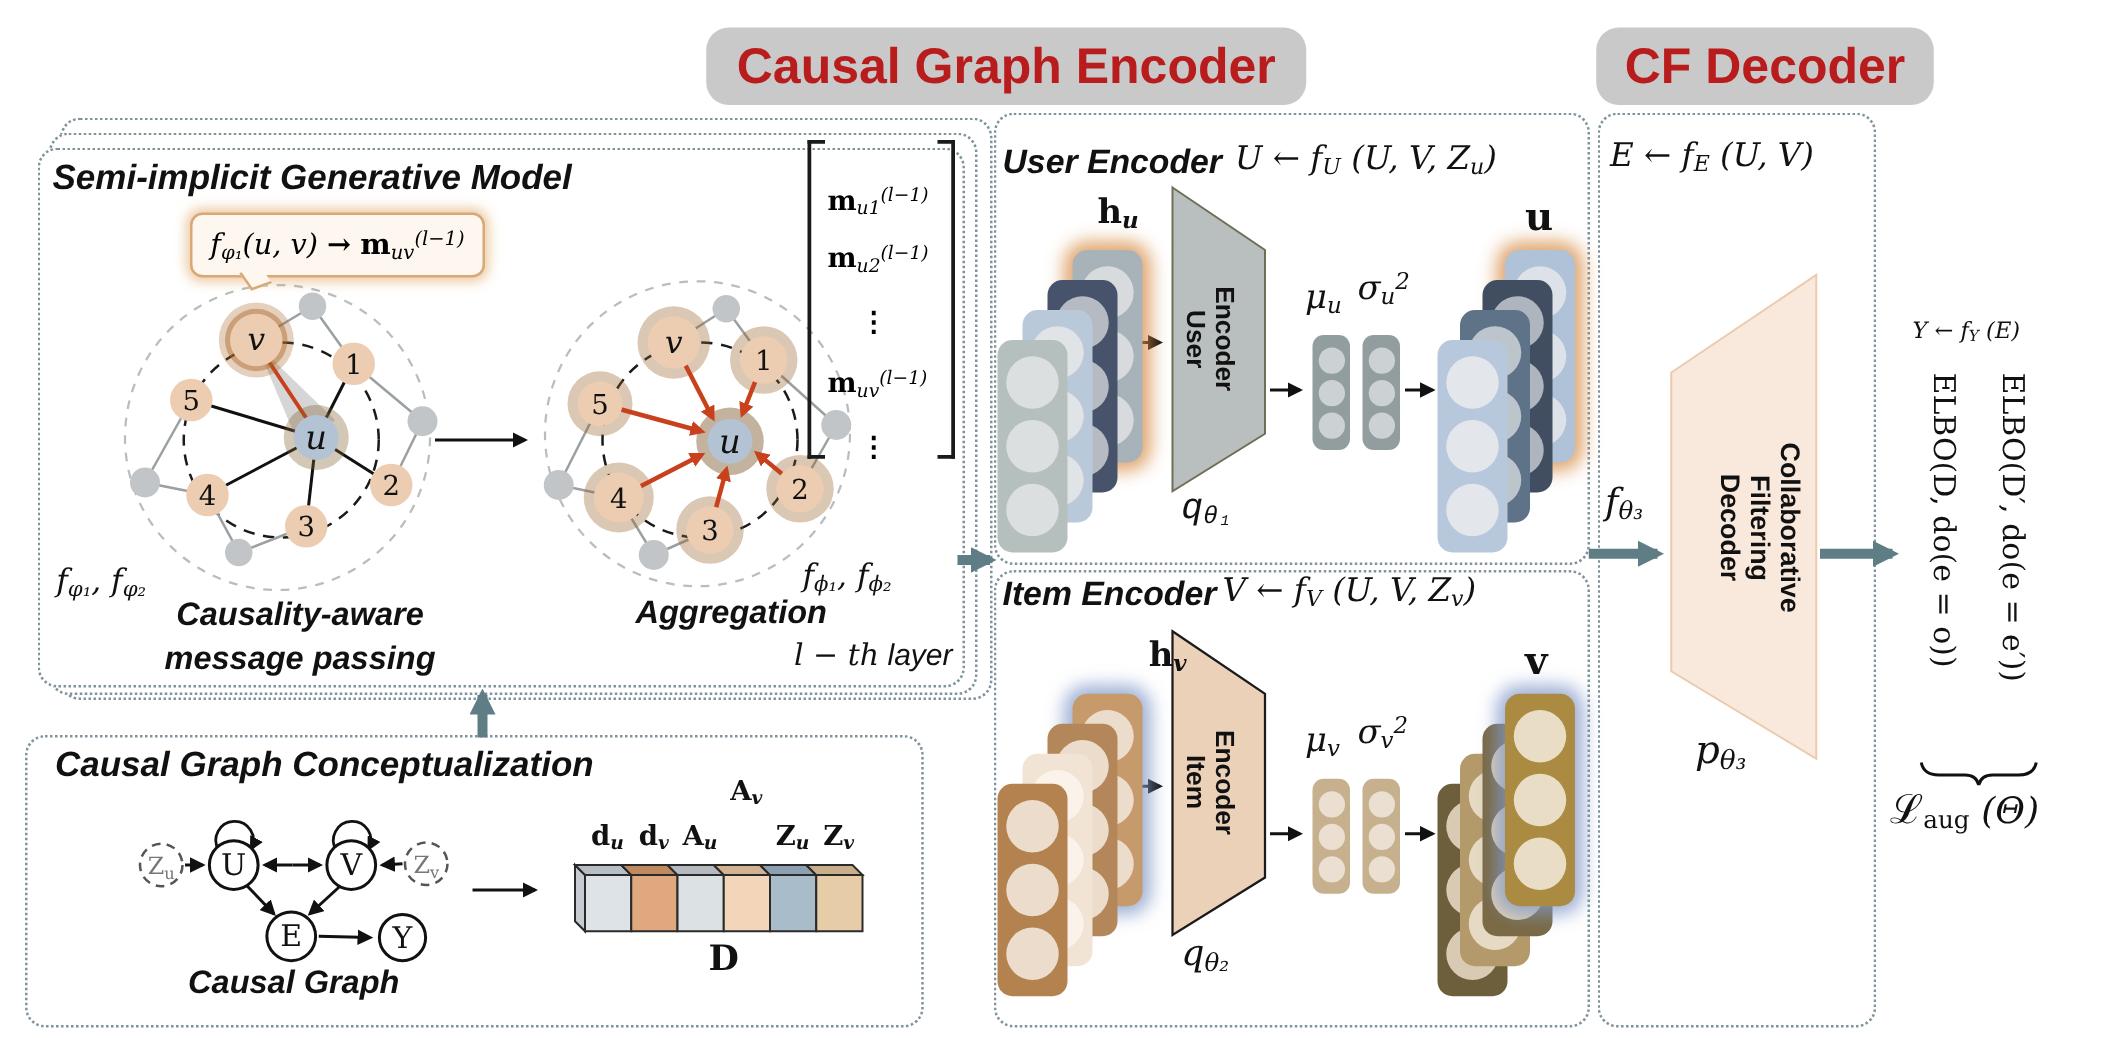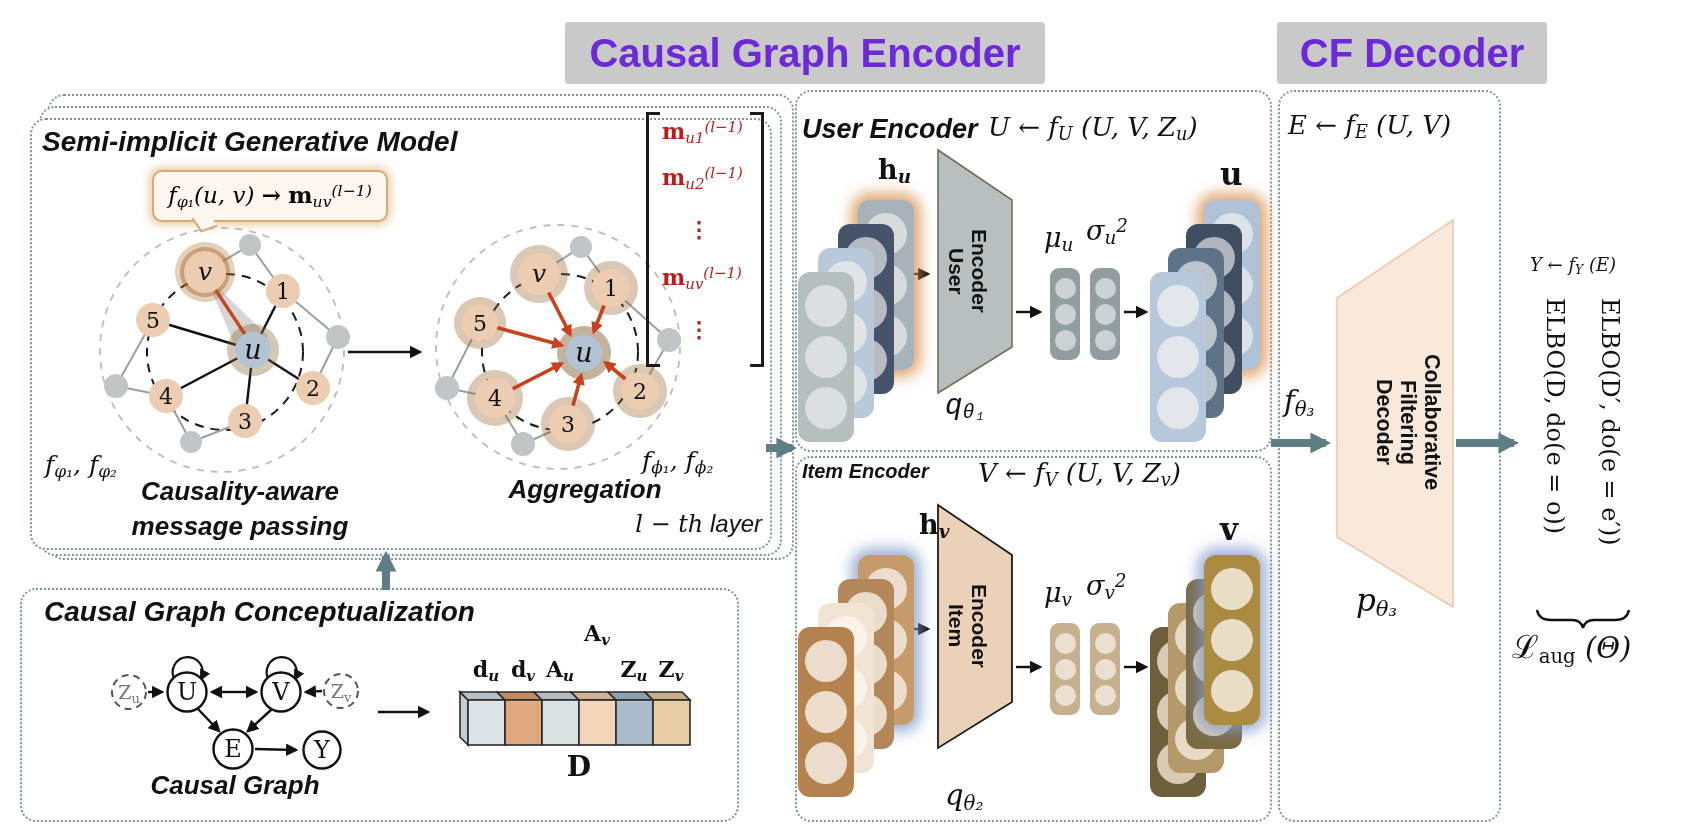--- a/index.html
+++ b/index.html
@@ -1,19 +1,19 @@
 <!DOCTYPE html>
 <html><head>
 <meta charset="utf-8">
 <style>
   html,body{margin:0;padding:0;}
   body{width:1690px;height:830px;position:relative;background:#fff;overflow:hidden;
        font-family:"Liberation Sans",sans-serif;}
   .panel{position:absolute;border:2px dotted #7e939c;border-radius:16px;background:#fff;}
-  .badge{position:absolute;background:#c9c9c9;border-radius:4px;color:#6d28d9;
+  .badge{position:absolute;background:#c9c9c9;border-radius:18px;color:#b91c1c;
          font-weight:bold;font-size:40px;text-align:center;line-height:62px;z-index:7;}
   .mi{font-family:"DejaVu Serif",serif;font-style:italic;}
   .mb{font-family:"DejaVu Serif",serif;font-weight:bold;font-style:normal;}
   .msub{font-size:68%;vertical-align:-20%;}
   .msup{font-size:68%;vertical-align:38%;}
   .title-it{font-weight:bold;font-style:italic;color:#111;}
   .card{position:absolute;width:56px;height:170px;border-radius:12px;display:flex;
         flex-direction:column;align-items:center;justify-content:center;gap:9px;z-index:6;}
   .dot{width:42px;height:42px;border-radius:50%;}
   .pill{position:absolute;width:30px;height:92px;border-radius:9px;display:flex;
@@ -29,21 +29,21 @@
   .bubble{position:absolute;left:152px;top:170px;width:232px;height:48px;background:#fdf7ef;
           border:2.5px solid #d8a877;border-radius:10px;box-shadow:0 0 9px 3px rgba(222,160,90,.55);
           display:flex;align-items:center;justify-content:center;font-size:23px;z-index:6;}
   .bubble:after{content:"";position:absolute;left:42px;bottom:-11px;width:15px;height:15px;
           background:#fdf7ef;border-right:2.5px solid #d8a877;border-bottom:2.5px solid #d8a877;
           transform:rotate(55deg) skewX(-15deg);}
   .matrix{position:absolute;left:646px;top:112px;width:118px;height:255px;z-index:6;}
   .brk{position:absolute;top:0;bottom:0;width:11px;border:3px solid #1a1a1a;}
   .brk-l{left:0;border-right:none;}
   .brk-r{right:0;border-left:none;}
-  .mrow{position:absolute;left:16px;font-size:22px;color:#b91c1c;white-space:nowrap;}
+  .mrow{position:absolute;left:16px;font-size:22px;color:#000000;white-space:nowrap;margin-top:29px;}
   .svg-layer{position:absolute;left:0;top:0;z-index:5;}
   .lbl{position:absolute;color:#111;white-space:nowrap;z-index:6;}
   .center{text-align:center;}
 </style>
 </head>
 <body>
 
 <div class="badge" style="left:565px;top:22px;width:480px;height:62px;">Causal Graph Encoder</div>
 <div class="badge" style="left:1277px;top:22px;width:270px;height:62px;">CF Decoder</div>
 
@@ -342,21 +342,21 @@
     <div class="dot" style="background:#cdd2d8;opacity:.85;"></div>
     <div class="dot" style="background:#cdd2d8;opacity:.85;"></div>
   </div>
 <div class="card" style="left:1150px;top:272px;background:#b7c8dc;">
     <div class="dot" style="background:#e3e7ec;"></div>
     <div class="dot" style="background:#e3e7ec;"></div>
     <div class="dot" style="background:#e3e7ec;"></div>
   </div>
 <div class="lbl mb" style="left:1220px;top:156px;font-size:31px;">u</div>
 
-<div class="lbl title-it" style="left:802px;top:460px;font-size:20px;">Item Encoder</div>
+<div class="lbl title-it" style="left:802px;top:460px;font-size:27px;">Item Encoder</div>
 <div class="lbl mi" style="left:978px;top:458px;font-size:26px;">
   <span>V ← f</span><sub class="msub">V</sub><span> (U, V, Z</span><sub class="msub">v</sub><span>)</span>
 </div>
 <div class="lbl mb" style="left:878px;top:509px;font-size:27px;margin-left:41px;"><span>h</span><sub class="msub mi">v</sub></div>
 
 <div class="card glow-blue" style="left:858px;top:555px;background:#c79a6b;">
     <div class="dot" style="background:#ecdccc;"></div>
     <div class="dot" style="background:#ecdccc;"></div>
     <div class="dot" style="background:#ecdccc;"></div>
   </div>
@@ -373,21 +373,21 @@
 <div class="card" style="left:798px;top:627px;background:#b3824f;">
     <div class="dot" style="background:#ecdccc;"></div>
     <div class="dot" style="background:#ecdccc;"></div>
     <div class="dot" style="background:#ecdccc;"></div>
   </div>
 
 <div class="vtext" style="left:944px;top:551px;width:62px;height:150px;font-size:21px;">
   <div>Item</div>
     <div>Encoder</div>
 </div>
-<div class="lbl mi" style="left:945px;top:745px;font-size:29px;margin-top:33px;"><span>q</span><sub class="msub">θ₂</sub></div>
+<div class="lbl mi" style="left:945px;top:745px;font-size:29px;"><span>q</span><sub class="msub">θ₂</sub></div>
 
 <div class="lbl mi" style="left:1044px;top:577px;font-size:27px;"><span>μ</span><sub class="msub">v</sub></div>
 <div class="lbl mi" style="left:1086px;top:570px;font-size:27px;"><span>σ</span><sub class="msub">v</sub><sup class="msup">2</sup></div>
 <div class="pill" style="left:1050px;top:623px;background:#c6b08d;">
     <div class="pdot" style="background:#eadfd0;"></div>
     <div class="pdot" style="background:#eadfd0;"></div>
     <div class="pdot" style="background:#eadfd0;"></div>
   </div>
 <div class="pill" style="left:1090px;top:623px;background:#c6b08d;">
     <div class="pdot" style="background:#eadfd0;"></div>

